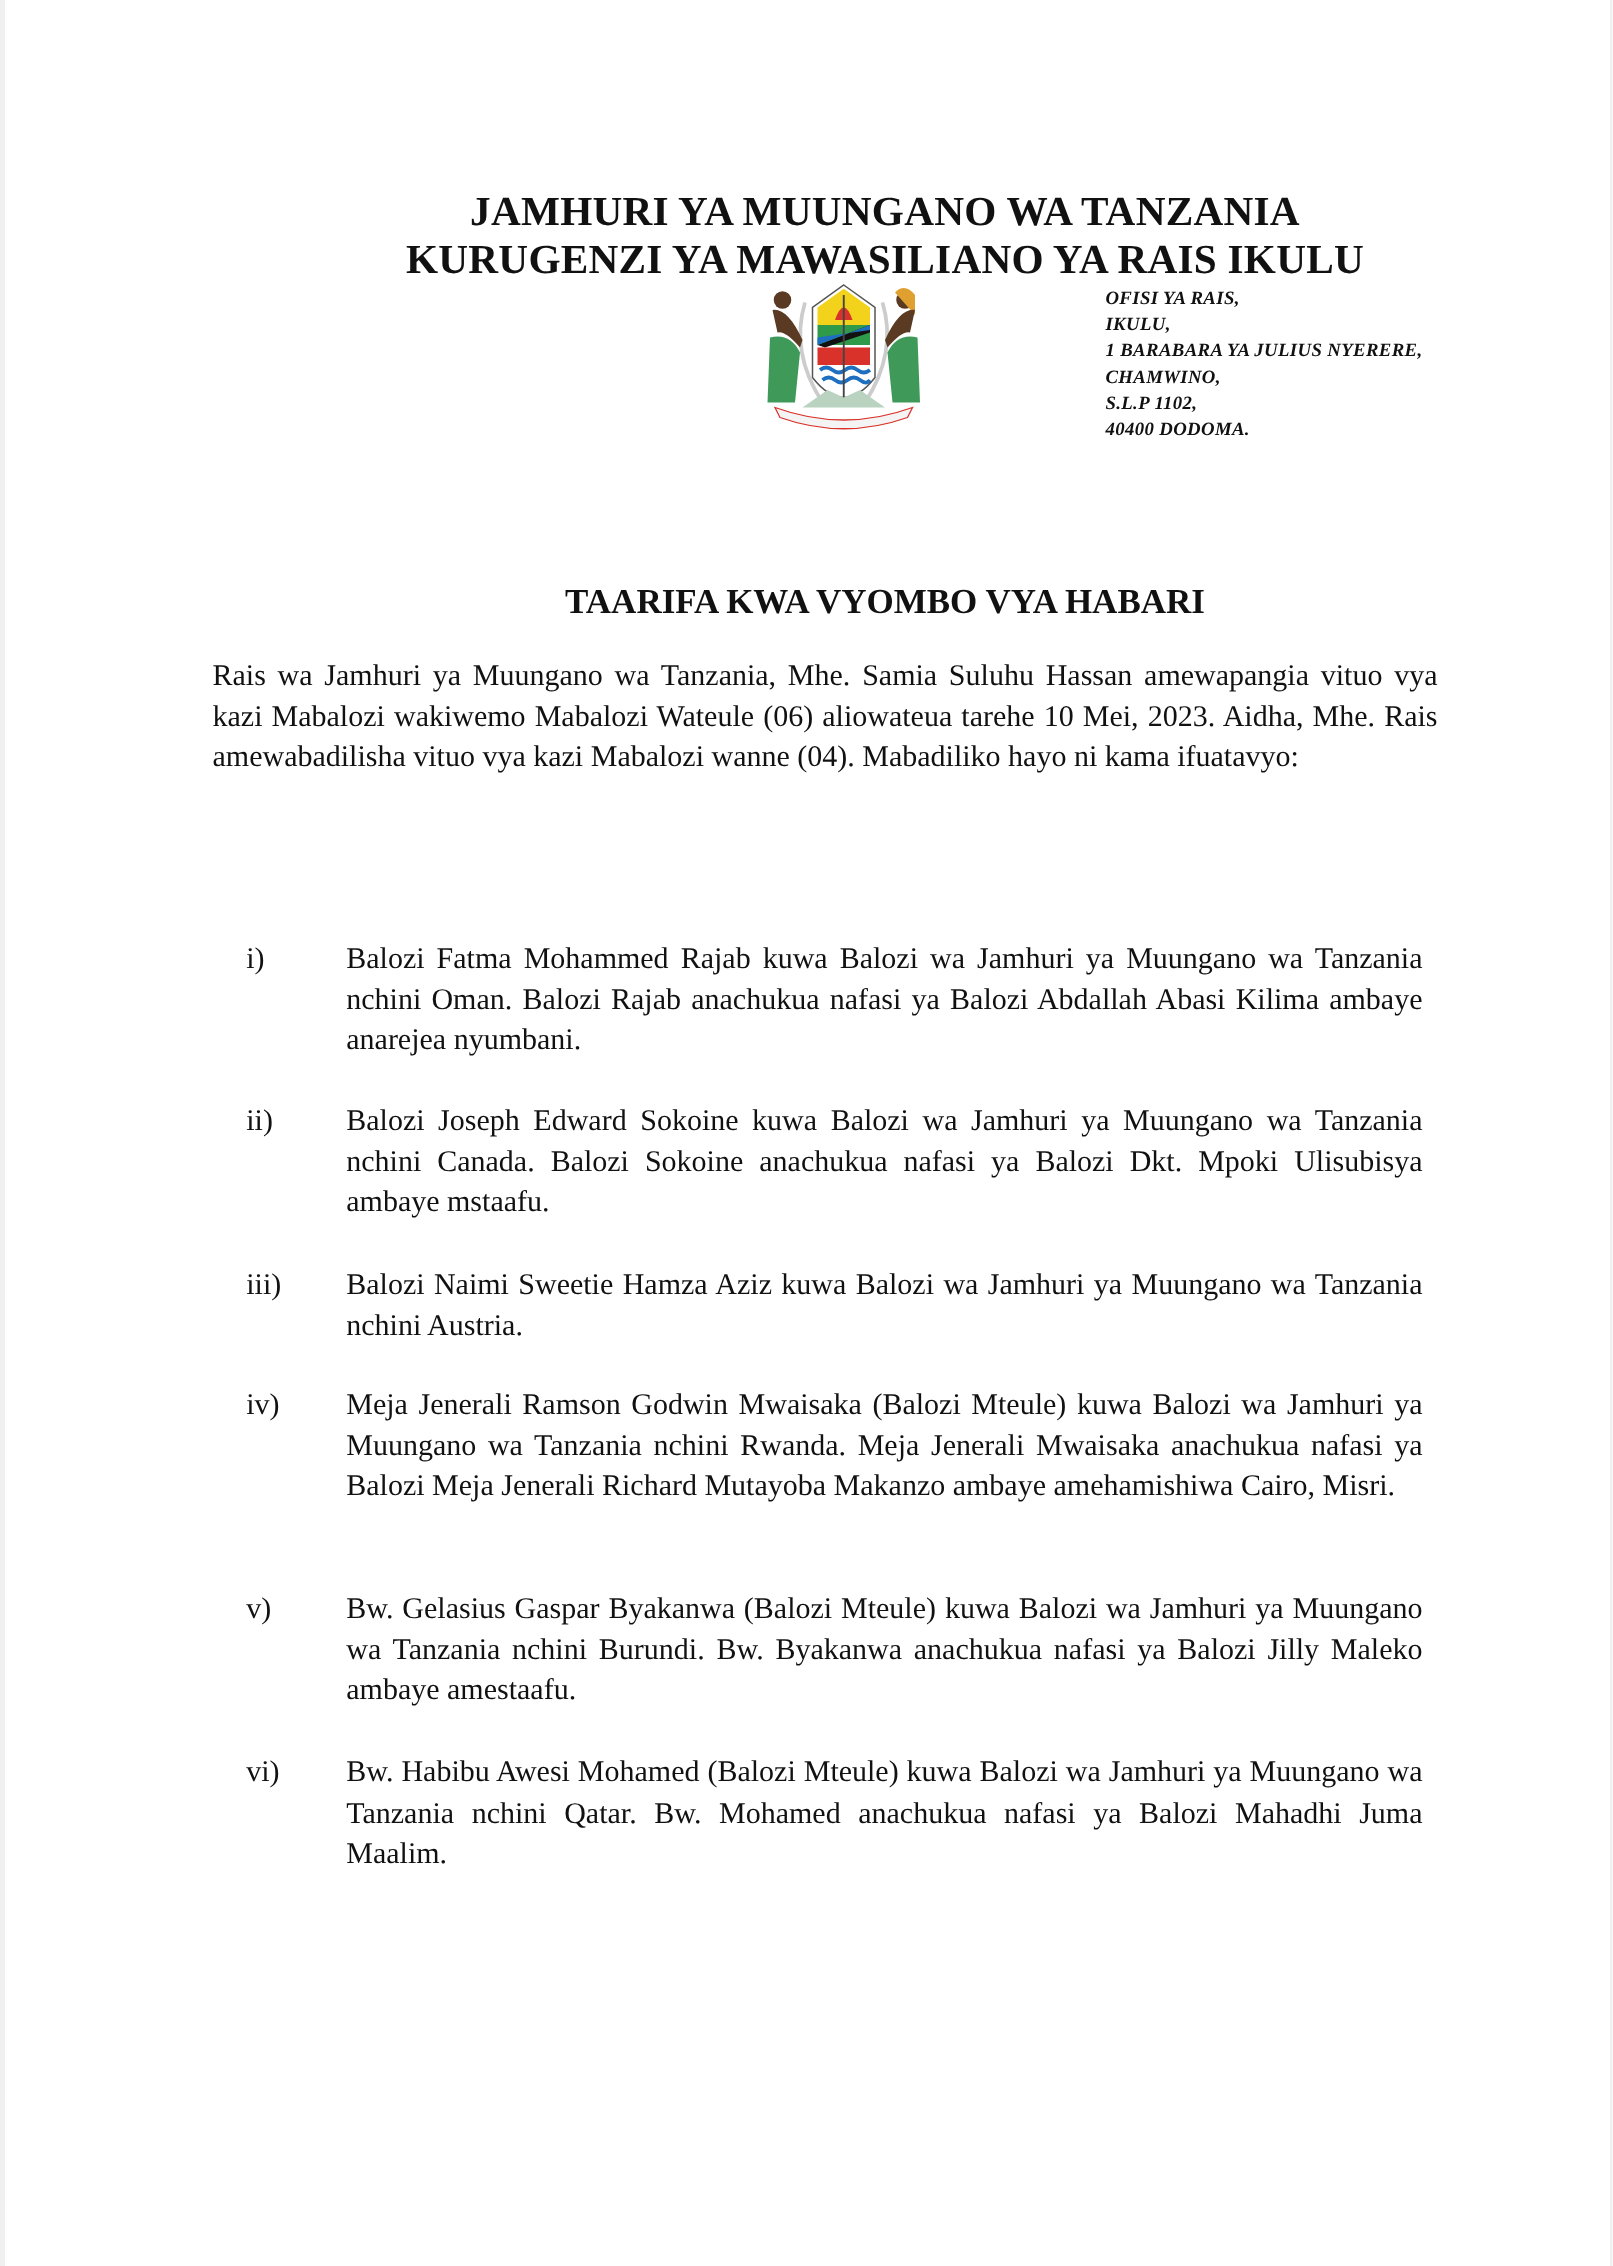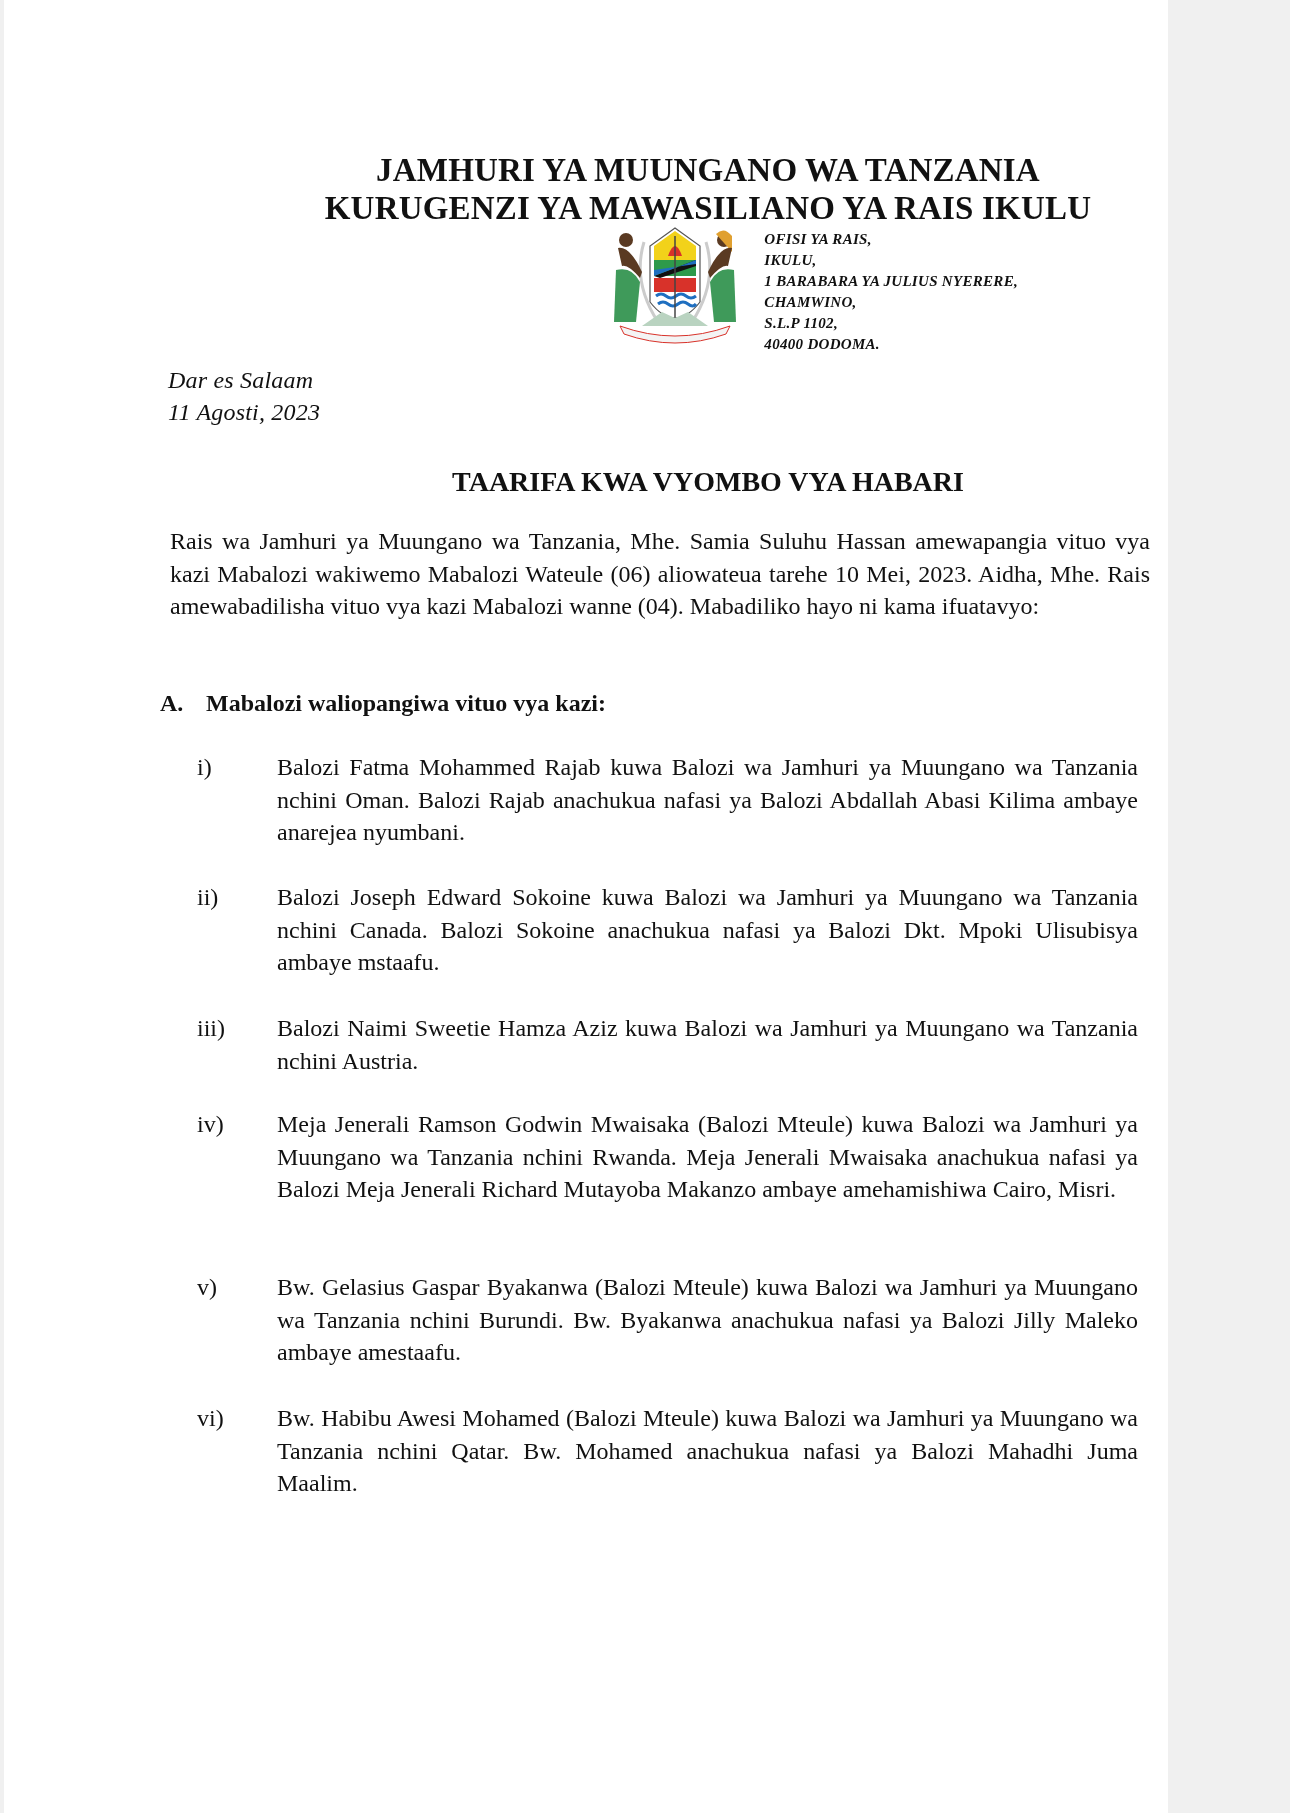--- a/index.html
+++ b/index.html
@@ -1,18 +1,18 @@
 <!DOCTYPE html>
 <html><head>
 <meta charset="utf-8">
 <style>
   html, body { margin:0; padding:0; }
   body { width:1290px; height:1813px; background:#f0f0f0; position:relative; overflow:hidden;
          font-family:"Liberation Serif","DejaVu Serif",serif; color:#111; }
-  .page { position:absolute; left:4px; top:0; width:1164px; height:1813px; background:#fff; }
+  .page { position:absolute; left:4px; top:0; width:1284px; height:1813px; background:#fff; }
   .abs { position:absolute; }
   .hdr-title { left:0; width:1408px; text-align:center; font-weight:bold; font-size:33px; letter-spacing:0.2px; line-height:40px; }
   .contact { left:164px; font-style:italic; font-weight:bold; font-size:19px; line-height:26px; letter-spacing:0.3px; }
   .contact a { color:#1a1ad0; text-decoration:underline; }
   .addr { right:150px; font-style:italic; font-weight:bold; font-size:15px; line-height:21px; letter-spacing:0.3px; }
   .place { left:164px; font-style:italic; font-size:24px; line-height:32px; letter-spacing:0.2px; }
   .heading { left:0; width:1408px; text-align:center; font-weight:bold; font-size:28px; }
   .para { left:154px; width:980px; font-size:24px; line-height:32.5px; text-align:justify; }
   .sec { left:156px; font-size:24px; font-weight:bold; line-height:32px; }
   .sec .letter { display:inline-block; width:46px; }
@@ -62,32 +62,25 @@
 
   <div class="abs addr" style="top:229px;">
     <div>OFISI YA RAIS,</div>
     <div>IKULU,</div>
     <div>1 BARABARA YA JULIUS NYERERE,</div>
     <div>CHAMWINO,</div>
     <div>S.L.P 1102,</div>
     <div>40400 DODOMA.</div>
   </div>
 
-  <div class="abs place" style="top:364px;">
-    <div>Dar es Salaam</div>
-    <div>11 Agosti, 2023</div>
-  </div>
 
   <div class="abs heading" style="top:466px;">TAARIFA KWA VYOMBO VYA HABARI</div>
 
   <div class="abs para" style="top:525px;margin-left:12px;">Rais wa Jamhuri ya Muungano wa Tanzania, Mhe. Samia Suluhu Hassan amewapangia vituo vya kazi Mabalozi wakiwemo Mabalozi Wateule (06) aliowateua tarehe 10 Mei, 2023. Aidha, Mhe. Rais amewabadilisha vituo vya kazi Mabalozi wanne (04). Mabadiliko hayo ni kama ifuatavyo:</div>
 
-  <div class="abs sec" style="top:687px;">
-    <span class="letter">A.</span><span>Mabalozi waliopangiwa vituo vya kazi:</span>
-  </div>
 
   <div class="abs item" style="top:751px;">
     <span class="num">i)</span>
     <span class="txt">Balozi Fatma Mohammed Rajab kuwa Balozi wa Jamhuri ya Muungano wa Tanzania nchini Oman. Balozi Rajab anachukua nafasi ya Balozi Abdallah Abasi Kilima ambaye anarejea nyumbani.</span>
   </div>
   <div class="abs item" style="top:881px;">
     <span class="num">ii)</span>
     <span class="txt">Balozi Joseph Edward Sokoine kuwa Balozi wa Jamhuri ya Muungano wa Tanzania nchini Canada. Balozi Sokoine anachukua nafasi ya Balozi Dkt. Mpoki Ulisubisya ambaye mstaafu.</span>
   </div>
   <div class="abs item" style="top:1108px;">

